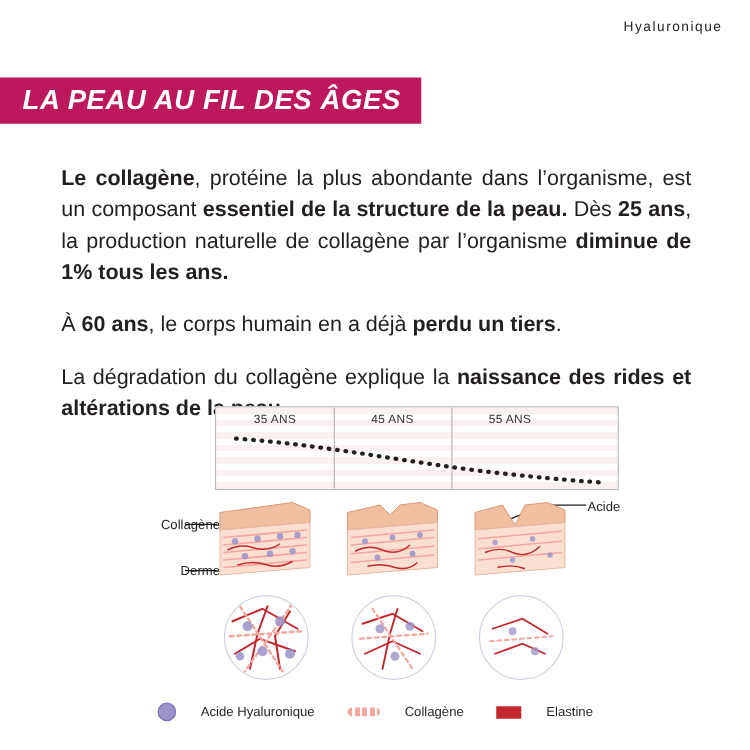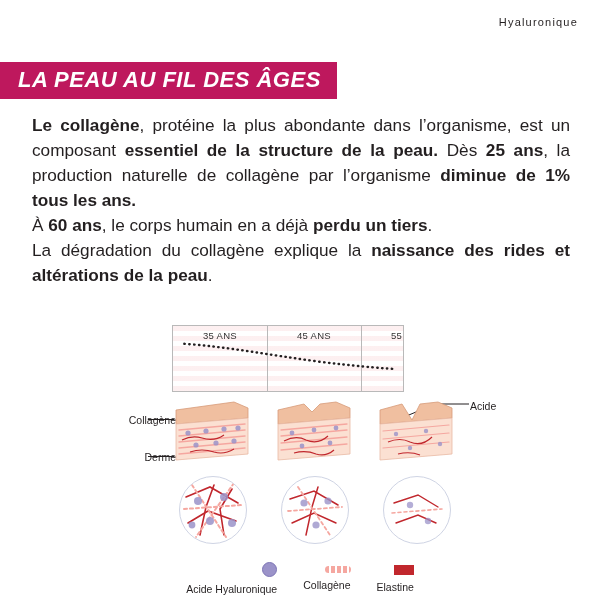--- a/index.html
+++ b/index.html
@@ -80,41 +80,41 @@
     position: absolute;
     left: 32px;
     top: 113px;
     width: 538px;
     font-size: 17.2px;
     line-height: 1.45;
     color: #231f20;
     text-align: justify;
   }
   .body-text p {
-    margin: 0;
+    margin: 17px;
   }
   .body-text b { font-weight: bold; }
 
   
   .graph-title {
     position: absolute;
     top: 305px;
     left: 0;
     width: 600px;
     text-align: center;
     font-size: 11.5px;
     font-weight: bold;
     letter-spacing: 0.4px;
     color: #231f20;
   }
   .graph-box {
     position: absolute;
     left: 172px;
     top: 325px;
-    width: 232px;
+    width: 323px;
     height: 67px;
     border: 1px solid #b9b9b9;
     box-sizing: border-box;
     background: #fff;
     overflow: hidden;
   }
   .graph-stripes {
     position: absolute;
     inset: 0;
     background: repeating-linear-gradient(
@@ -210,23 +210,22 @@
     width: 600px;
     display: flex;
     justify-content: center;
     align-items: center;
     gap: 26px;
     font-size: 10.5px;
     color: #231f20;
   }
   .legend-item {
     display: flex;
-    align-items: flex-end;
-    gap: 6px;
-    flex-direction: column;
+    align-items: center;
+    gap: 20px;
   }
   .sw-ha {
     width: 13px; height: 13px; border-radius: 50%;
     background: #9b93c9; border: 1px solid #7d75b5;
   }
   .sw-coll {
     width: 26px; height: 7px; border-radius: 4px;
     background: repeating-linear-gradient(to right,
        #f5a7a0 0px, #f5a7a0 4px, #ffffff 4px, #ffffff 6px);
   }

